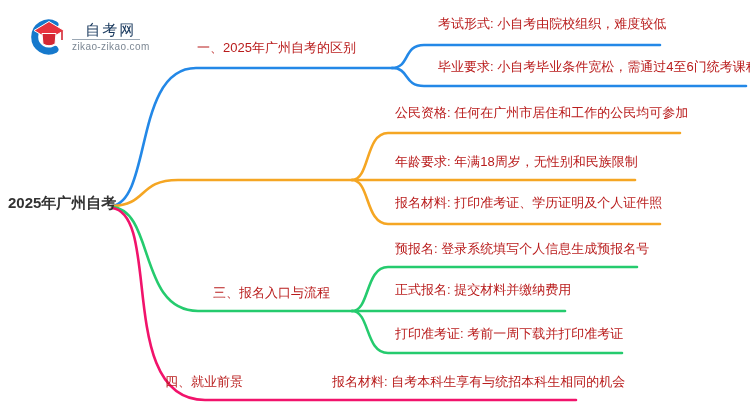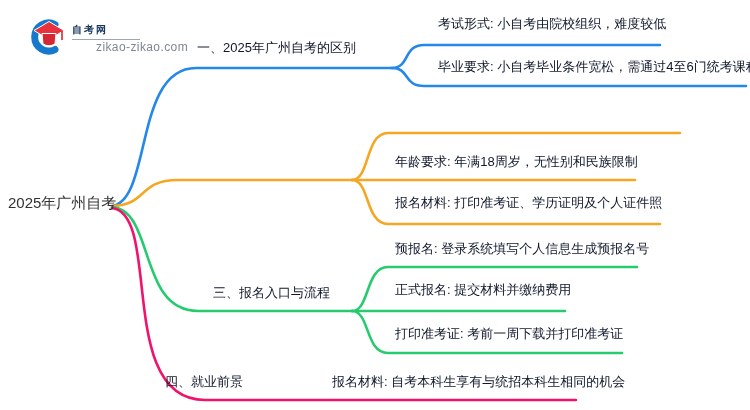--- a/index.html
+++ b/index.html
@@ -2,30 +2,30 @@
 <html><head>
 <meta charset="utf-8">
 <style>
   html,body{margin:0;padding:0;background:#fff;}
   .canvas{
     position:relative;width:750px;height:410px;background:#ffffff;overflow:hidden;
     font-family:"Liberation Sans","DejaVu Sans",sans-serif;
   }
   .lines{position:absolute;left:0;top:0;z-index:1;}
   .lines path{fill:none;stroke-width:2.6;stroke-linecap:round;stroke-linejoin:round;}
-  .node{position:absolute;z-index:2;white-space:nowrap;color:#0f172a;line-height:20px;}
-  .root-label{font-size:15px;color:#333;line-height:22px;}
+  .node{position:absolute;z-index:2;white-space:nowrap;color:#b91c1c;line-height:20px;}
+  .root-label{font-size:15px;color:#333;line-height:22px;font-weight:bold;}
   .branch-label{font-size:13px;}
   .leaf-label{font-size:13px;}
   
   .logo{position:absolute;left:28px;top:18px;z-index:3;display:flex;align-items:center;}
   .logo-text{margin-left:4px;}
-  .logo-title{font-size:10px;font-weight:bold;color:#17375c;letter-spacing:2px;text-align:left;line-height:15px;}
+  .logo-title{font-size:15px;font-weight:normal;color:#17375c;letter-spacing:2px;text-align:center;line-height:15px;}
   .logo-divider{height:1px;background:#9aa7b4;margin:2px 0 2px 0;width:68px;}
-  .logo-domain{font-size:12px;color:#7d8894;line-height:10px;letter-spacing:0.4px;margin-left:24px;}
+  .logo-domain{font-size:10px;color:#7d8894;line-height:10px;letter-spacing:0.4px;}
 </style>
 </head>
 <body>
 
 <div class="canvas">
 
   <svg class="lines" width="750" height="410" viewBox="0 0 750 410">
 
     <path d="M112,206 C152,200 134,68 196,68 L392,68" stroke="#2388E7"></path>
     <path d="M392,68 C410,68 403,45 424,45 L660,45" stroke="#2388E7"></path>
@@ -60,20 +60,21 @@
 
   <div class="node root-label" style="left:8px;top:192px">2025年广州自考</div>
 
   <div class="node branch-label" style="left:197px;top:38px">一、2025年广州自考的区别</div>
   <div class="node branch-label" style="left:165px;top:372px">四、就业前景</div>
   <div class="node branch-label" style="left:213px;top:283px">三、报名入口与流程</div>
 
   <div class="node leaf-label" style="left:438px;top:14px">考试形式: 小自考由院校组织，难度较低</div>
   <div class="node leaf-label" style="left:438px;top:57px">毕业要求: 小自考毕业条件宽松，需通过4至6门统考课程</div>
 
+  <div class="node leaf-label" style="left:395px;top:103px">公民资格: 任何在广州市居住和工作的公民均可参加</div>
   <div class="node leaf-label" style="left:395px;top:152px">年龄要求: 年满18周岁，无性别和民族限制</div>
   <div class="node leaf-label" style="left:395px;top:193px">报名材料: 打印准考证、学历证明及个人证件照</div>
 
   <div class="node leaf-label" style="left:395px;top:280px">正式报名: 提交材料并缴纳费用</div>
   <div class="node leaf-label" style="left:395px;top:239px">预报名: 登录系统填写个人信息生成预报名号</div>
   <div class="node leaf-label" style="left:395px;top:324px">打印准考证: 考前一周下载并打印准考证</div>
 
   <div class="node leaf-label" style="left:332px;top:372px">报名材料: 自考本科生享有与统招本科生相同的机会</div>
 
 </div>

